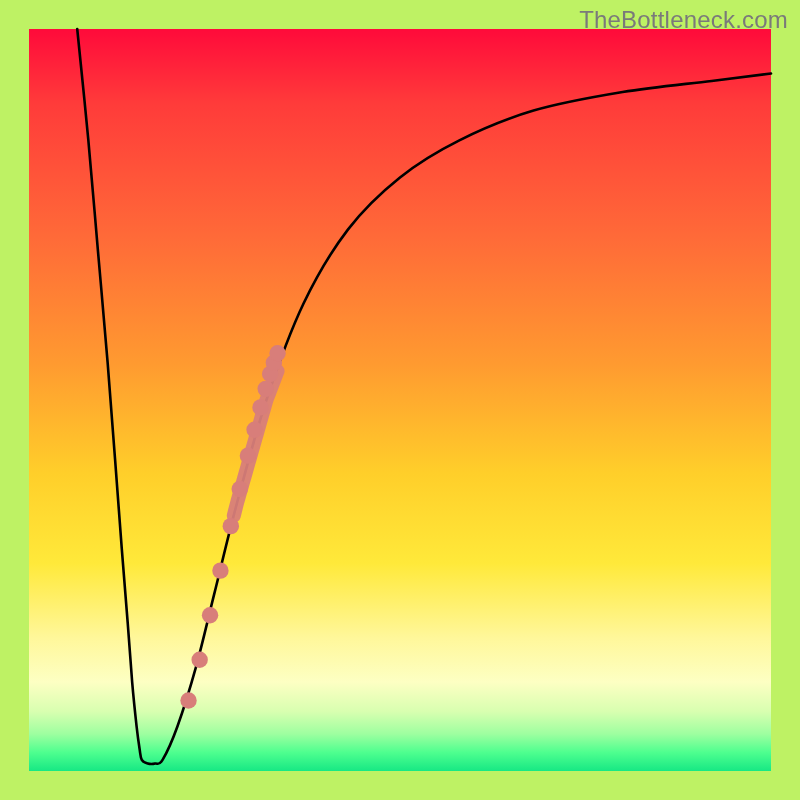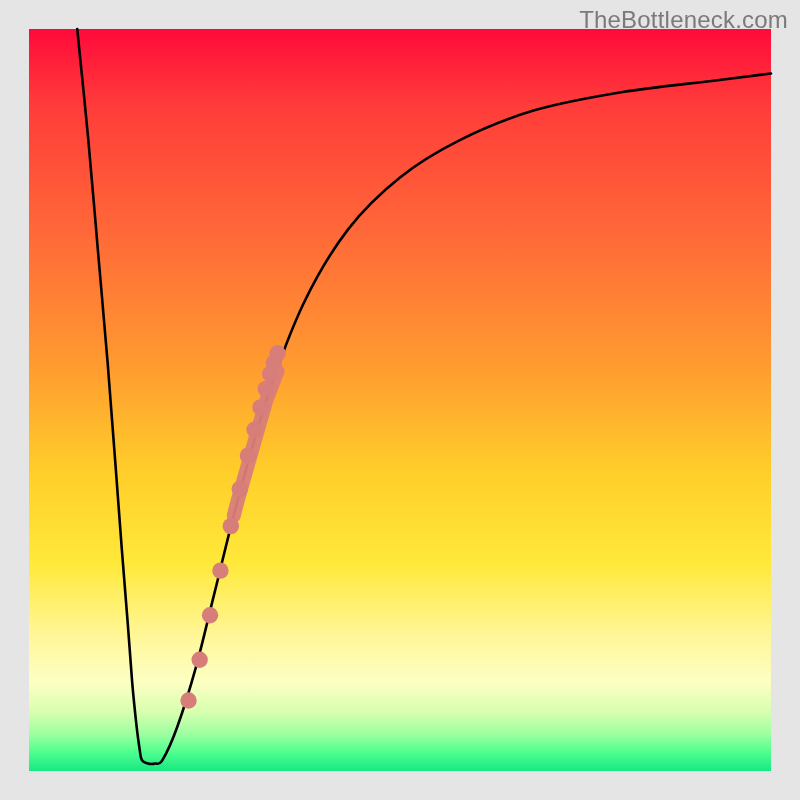--- a/index.html
+++ b/index.html
@@ -8,21 +8,21 @@
     width: 800px;
     height: 800px;
     overflow: hidden;
     background: #000;
     font-family: Arial, Helvetica, sans-serif;
   }
   .frame {
     position: relative;
     width: 800px;
     height: 800px;
-    background: #e5e5e5;
+    background: #bef264;
   }
   .plot-area {
     position: absolute;
     left: 29px;
     top: 29px;
     width: 742px;
     height: 742px;
     background: linear-gradient(to bottom,
       #ff0a3a 0%,
       #ff3b3a 10%,

